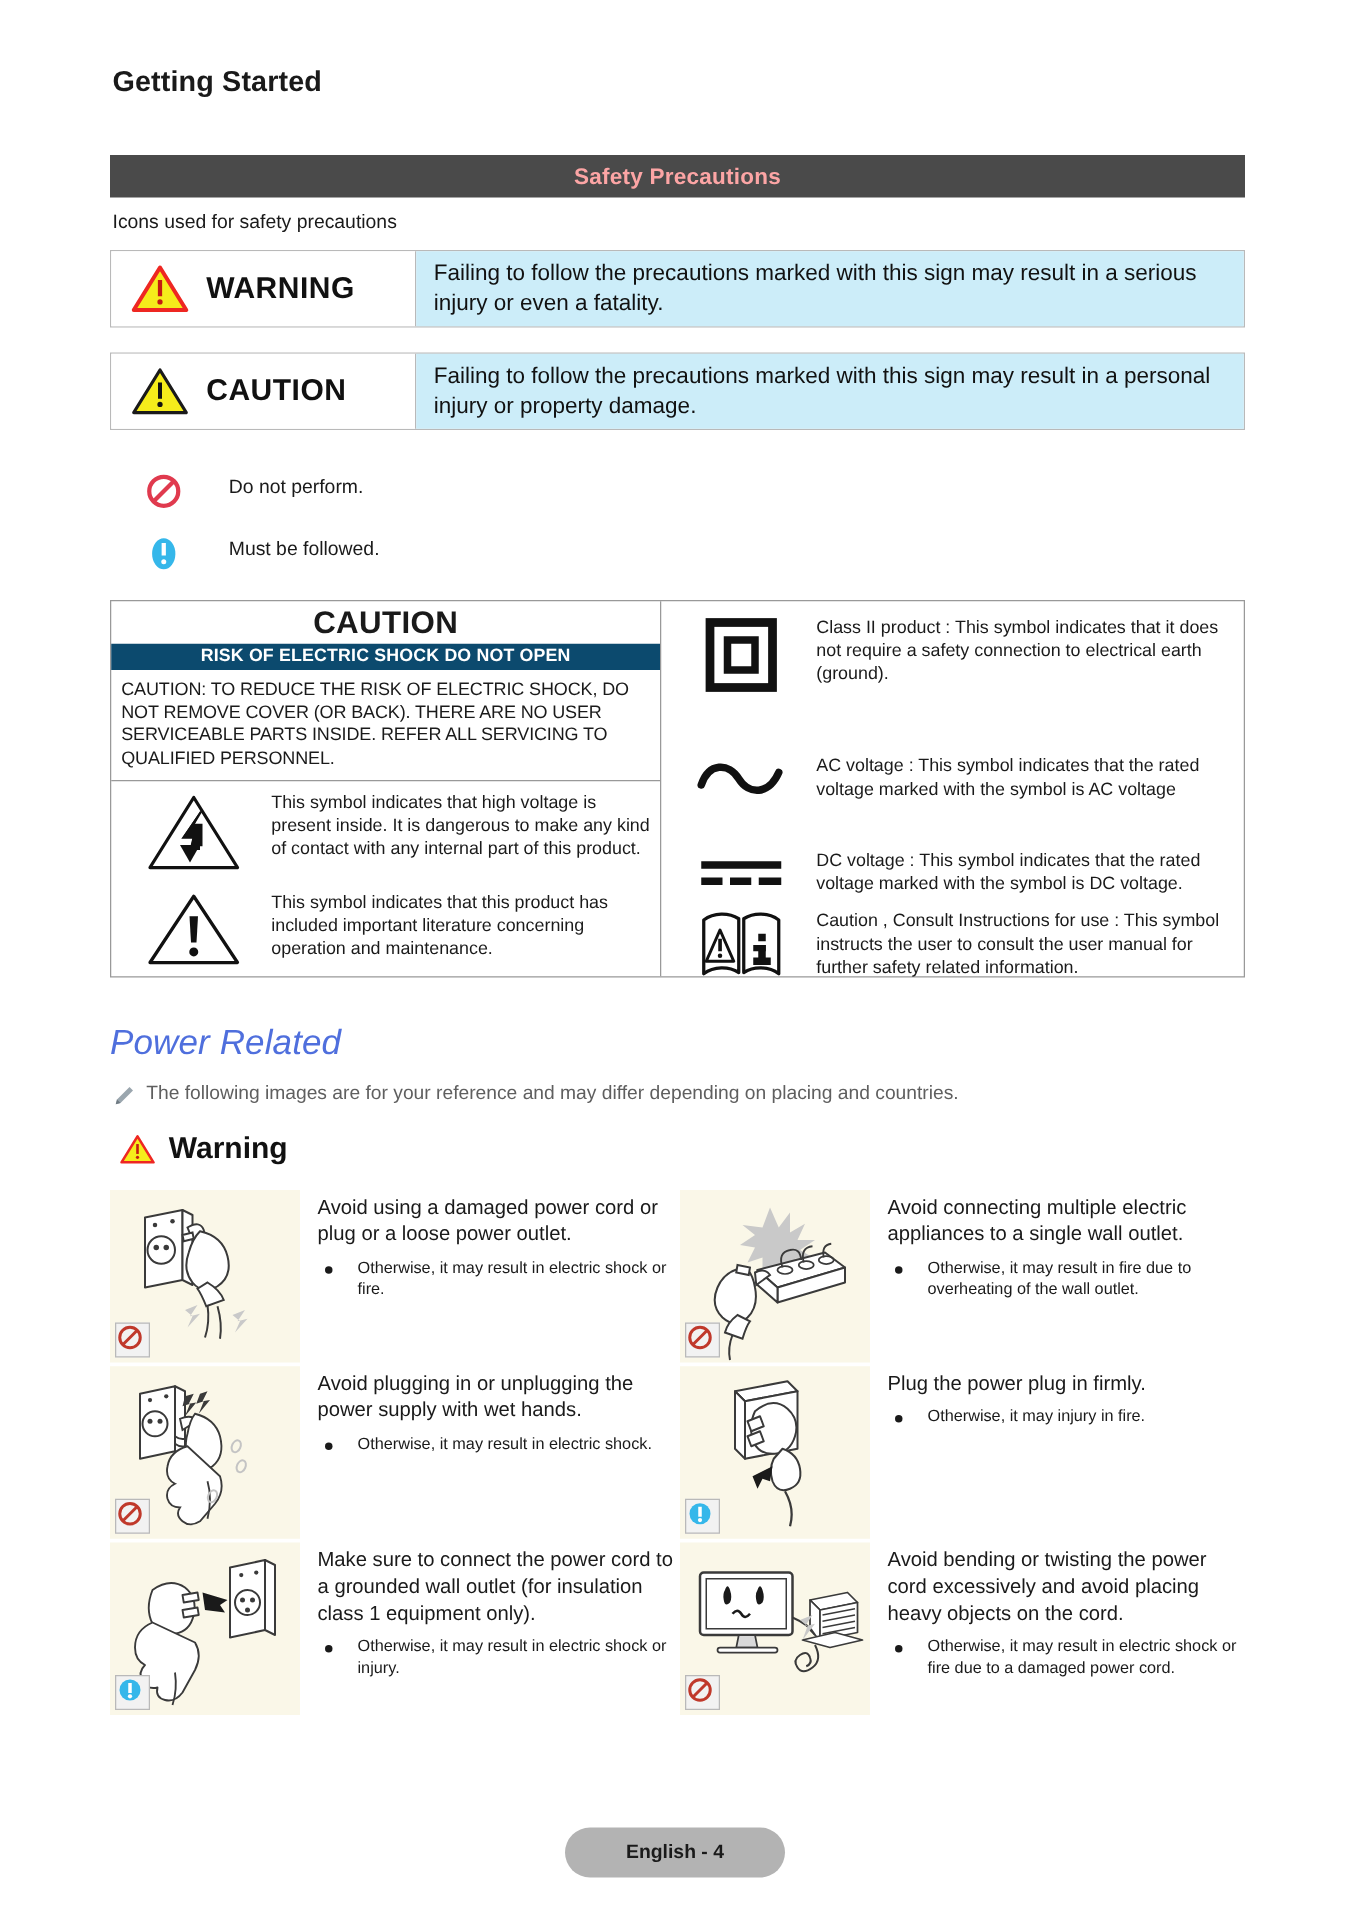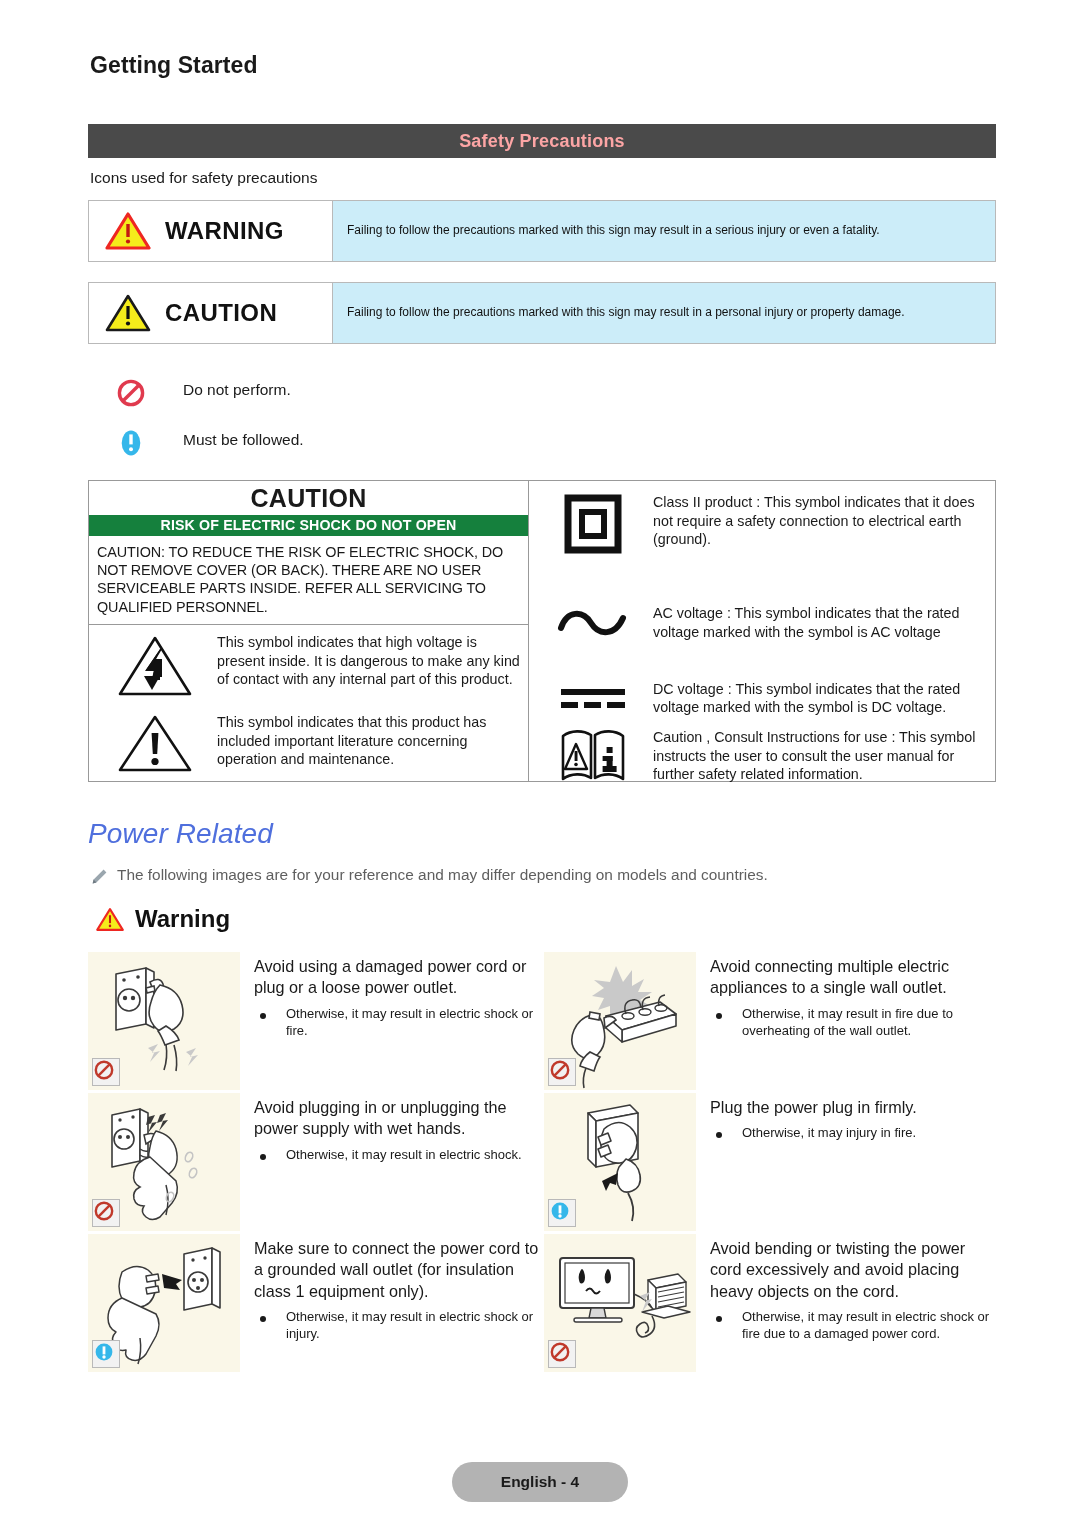--- a/index.html
+++ b/index.html
@@ -81,21 +81,21 @@
   .defrow .labeltext {
     font-size: 24px;
     font-weight: bold;
     letter-spacing: .4px;
     color: #111;
   }
   .defrow .desccell {
     flex: 1 1 auto;
     background: #ccedf9;
     padding: 8px 12px 8px 14px;
-    font-size: 12px;
+    font-size: 18px;
     line-height: 1.33;
     color: #111;
     display: flex;
     align-items: center;
   }
 
   
   .tri-icon { width: 46px; height: 40px; flex: 0 0 46px; }
 
   
@@ -133,21 +133,21 @@
   .caution-title {
     height: 44px;
     display: flex;
     align-items: center;
     justify-content: center;
     font-size: 25px;
     font-weight: bold;
     letter-spacing: .3px;
   }
   .caution-band {
-    background: #15803d;
+    background: #0c4a6e;
     color: #ffffff;
     height: 27px;
     display: flex;
     align-items: center;
     justify-content: center;
     font-size: 14.2px;
     font-weight: bold;
     letter-spacing: .15px;
   }
   .caution-body {
@@ -434,21 +434,21 @@
     </div>
   </div>
 
   <div class="h1-blue">Power Related</div>
 
   <div class="note-line">
     <svg class="pencil-icon" viewBox="0 0 18 18">
       <path d="M13.6 1.6 L16.4 4.4 L6.4 14.4 L2.6 15.4 L3.6 11.6 Z" fill="#9aa6ae"></path>
       <path d="M2.6 15.4 L3.6 11.6 L6.4 14.4 Z" fill="#6f7a82"></path>
     </svg>
-    <span>The following images are for your reference and may differ depending on models and countries.</span>
+    <span>The following images are for your reference and may differ depending on placing and countries.</span>
   </div>
 
   <div class="warning-head">
     <svg width="28" height="25" viewBox="0 0 46 40">
       <polygon points="23,3 44,37 2,37" fill="#f5ec1b" stroke="#ee2722" stroke-width="3.4" stroke-linejoin="round"></polygon>
       <rect x="21.3" y="13" width="3.4" height="13" fill="#c41a12"></rect>
       <circle cx="23" cy="30.5" r="2.1" fill="#c41a12"></circle>
     </svg>
     <span class="wtxt">Warning</span>
   </div>

